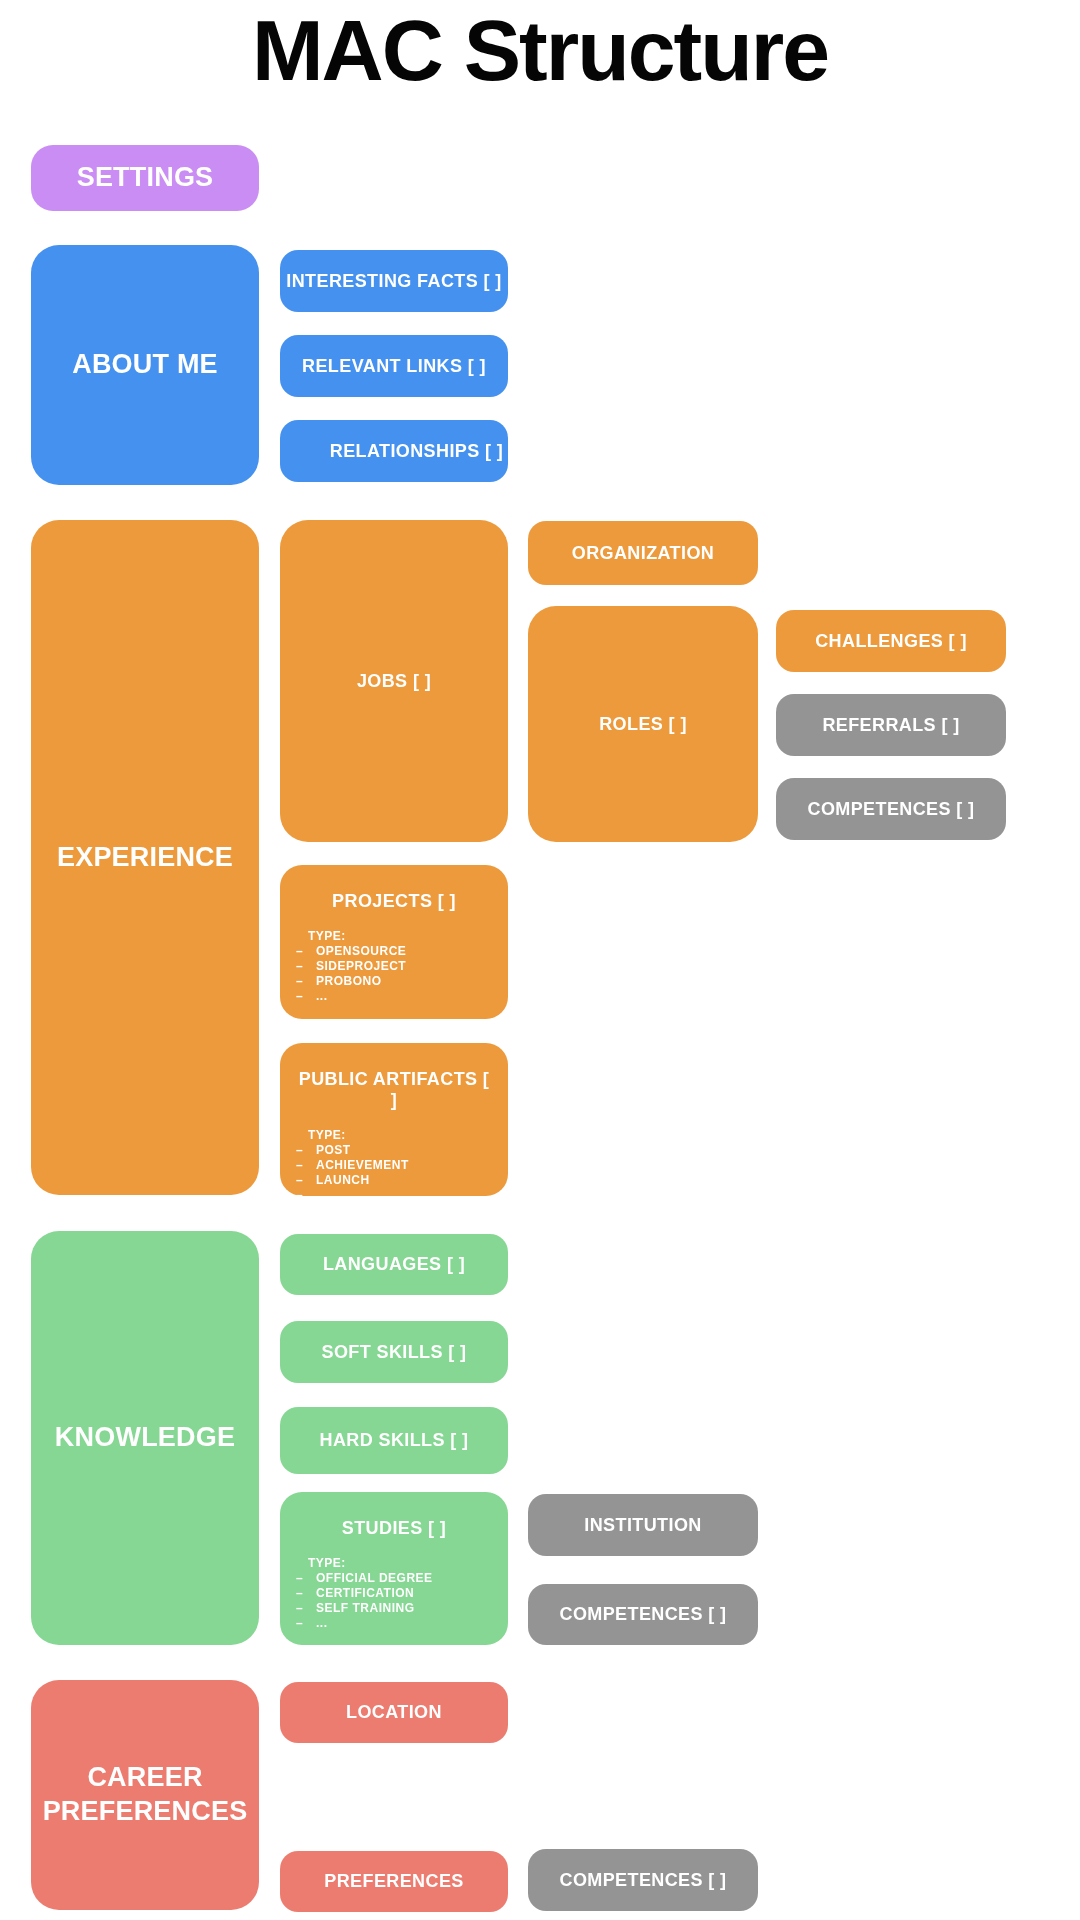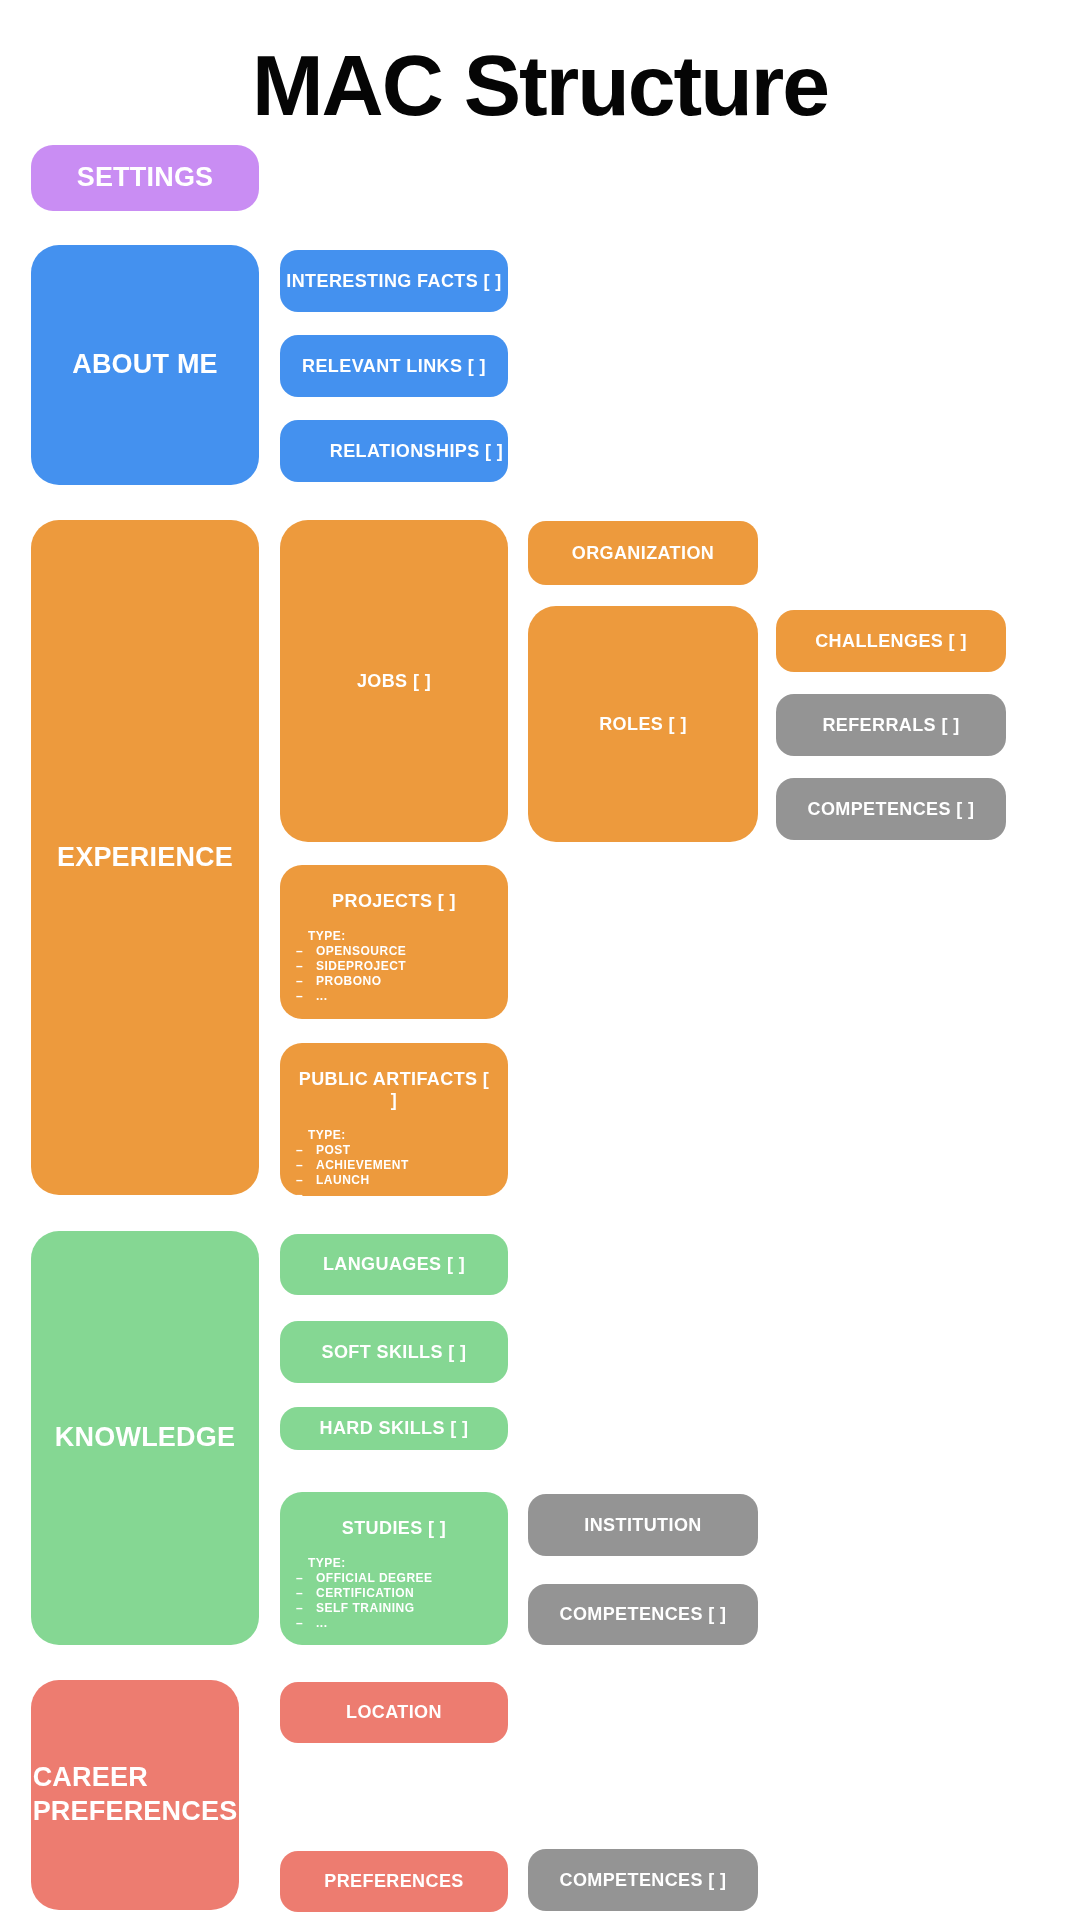--- a/index.html
+++ b/index.html
@@ -2,30 +2,30 @@
 <html><head>
 <meta charset="utf-8">
 <style>
   html, body { margin: 0; padding: 0; background: #ffffff; }
   body {
     width: 1080px; height: 1920px; position: relative;
     font-family: "Liberation Sans", sans-serif;
     overflow: hidden;
   }
   .page-title {
-    margin: 16px; padding-top: 24px;
+    margin: 1px; padding-top: 4px;
     text-align: center;
     font-size: 86px; font-weight: 700; letter-spacing: -2px;
     color: #050505; line-height: 1.05;
   }
   .node {
     position: absolute; box-sizing: border-box;
     color: #ffffff;
     display: flex; align-items: center; justify-content: center;
-    text-align: left;
+    text-align: center;
   }
   .r-lg { border-radius: 28px; }
   .r-md { border-radius: 22px; }
   .r-sm { border-radius: 18px; }
   .purple { background: #c98df3; }
   .blue   { background: #4491ef; }
   .orange { background: #ed9a3d; }
   .green  { background: #85d793; }
   .red    { background: #ed7c70; }
   .gray   { background: #949494; }
@@ -152,21 +152,21 @@
 
   <div class="node green r-lg" style="left:31px; top:1231px; width:228px; height:414px;">
     <span class="label-main">KNOWLEDGE</span>
   </div>
   <div class="node green r-sm" style="left:280px; top:1234px; width:228px; height:61px;">
     <span class="label-child">LANGUAGES [ ]</span>
   </div>
   <div class="node green r-sm" style="left:280px; top:1321px; width:228px; height:62px;">
     <span class="label-child">SOFT SKILLS [ ]</span>
   </div>
-  <div class="node green r-sm" style="left:280px; top:1407px; width:228px; height:43px;">
+  <div class="node green r-sm" style="left:280px; top:1407px; width:228px; height:67px;">
     <span class="label-child">HARD SKILLS [ ]</span>
   </div>
 
   <div class="node green r-md detail" style="left:280px; top:1492px; width:228px; height:153px;">
     <div class="detail-title">STUDIES [ ]</div>
     <div class="type-block">
       <div class="type-title">TYPE:</div>
       <ul class="type-list">
         <li>
             <span class="dash">–</span>
@@ -188,21 +188,21 @@
     </div>
   </div>
 
   <div class="node gray r-sm" style="left:528px; top:1494px; width:230px; height:62px;">
     <span class="label-child">INSTITUTION</span>
   </div>
   <div class="node gray r-sm" style="left:528px; top:1584px; width:230px; height:61px;">
     <span class="label-child">COMPETENCES [ ]</span>
   </div>
 
-  <div class="node red r-lg" style="left:31px; top:1680px; width:208px; height:230px; padding:12px 20px;">
+  <div class="node red r-lg" style="left:31px; top:1680px; width:228px; height:230px; padding:12px 20px;">
     <span class="label-main">CAREER PREFERENCES</span>
   </div>
   <div class="node red r-sm" style="left:280px; top:1682px; width:228px; height:61px;">
     <span class="label-child">LOCATION</span>
   </div>
   <div class="node red r-sm" style="left:280px; top:1851px; width:228px; height:61px;">
     <span class="label-child">PREFERENCES</span>
   </div>
   <div class="node gray r-sm" style="left:528px; top:1849px; width:230px; height:62px;">
     <span class="label-child">COMPETENCES [ ]</span>

